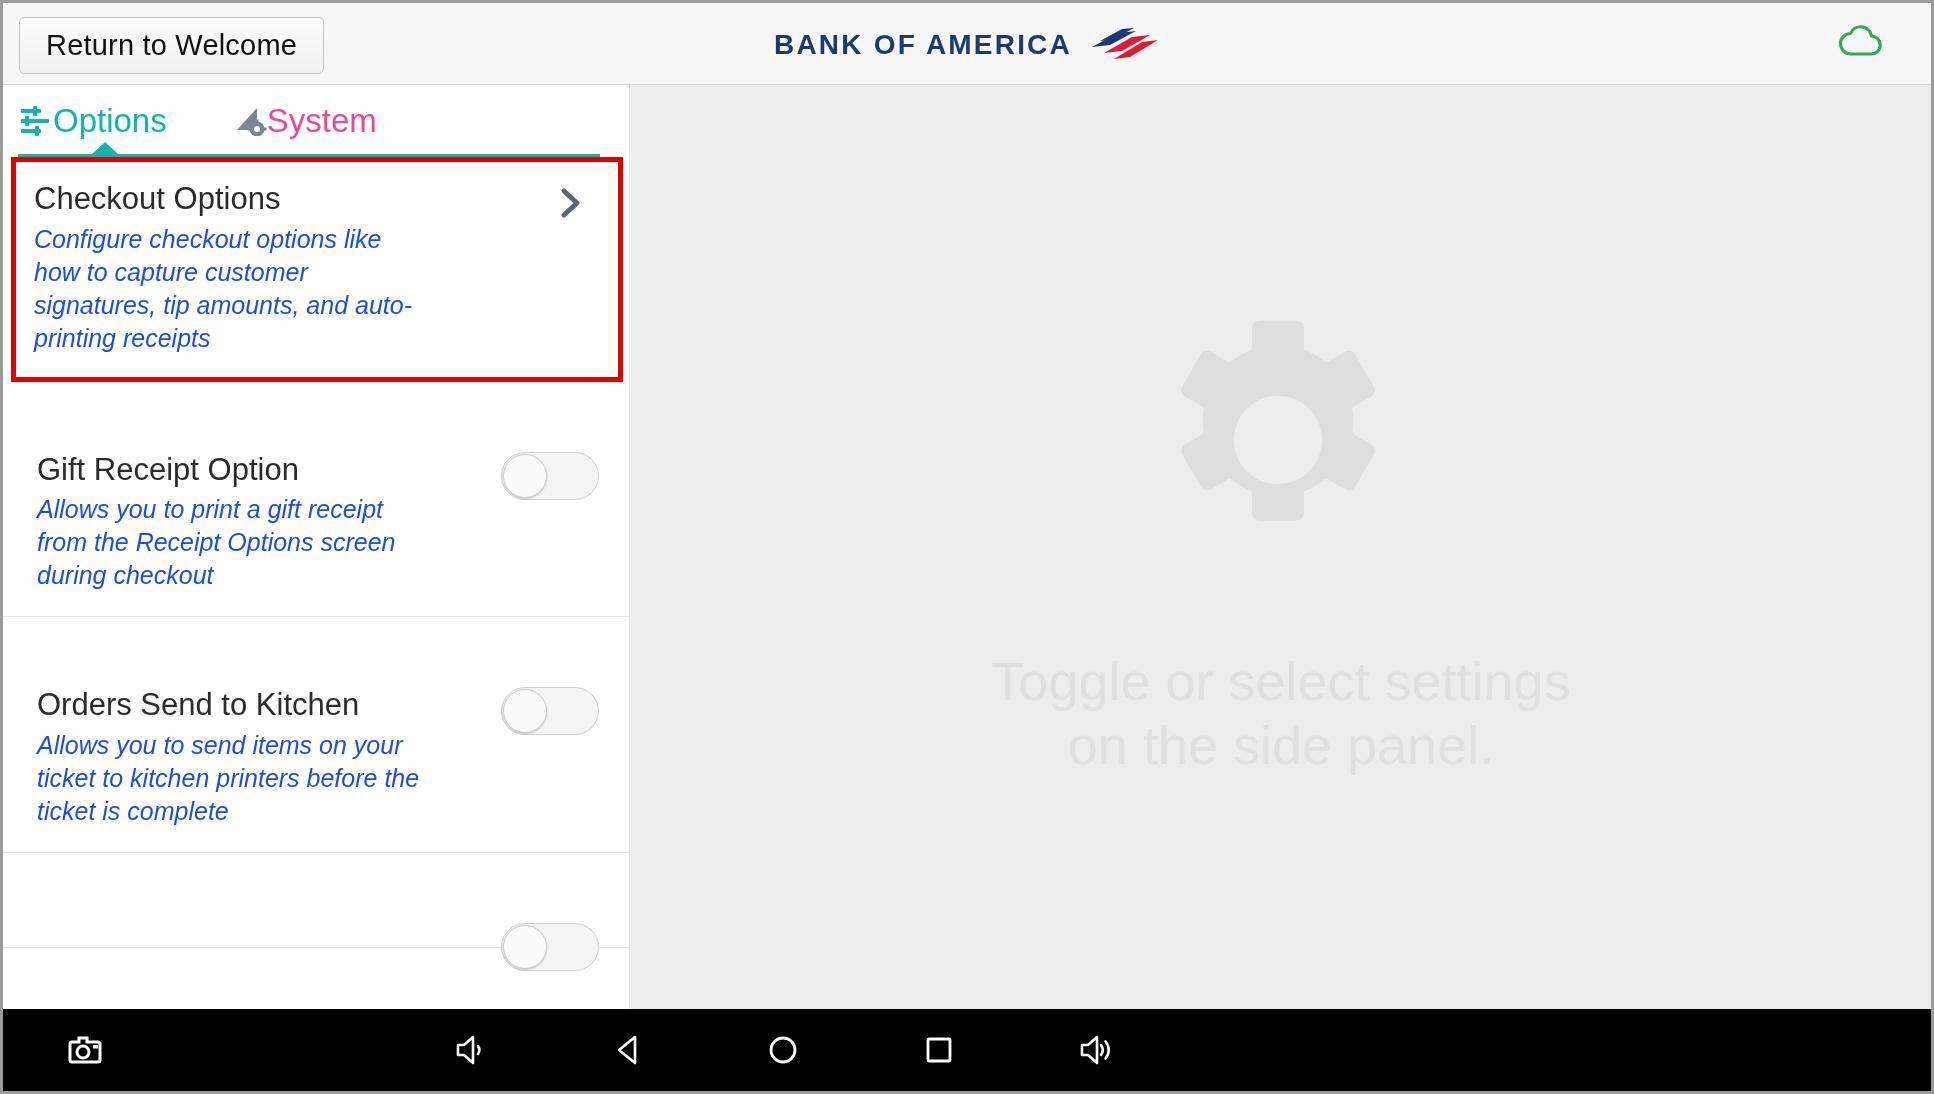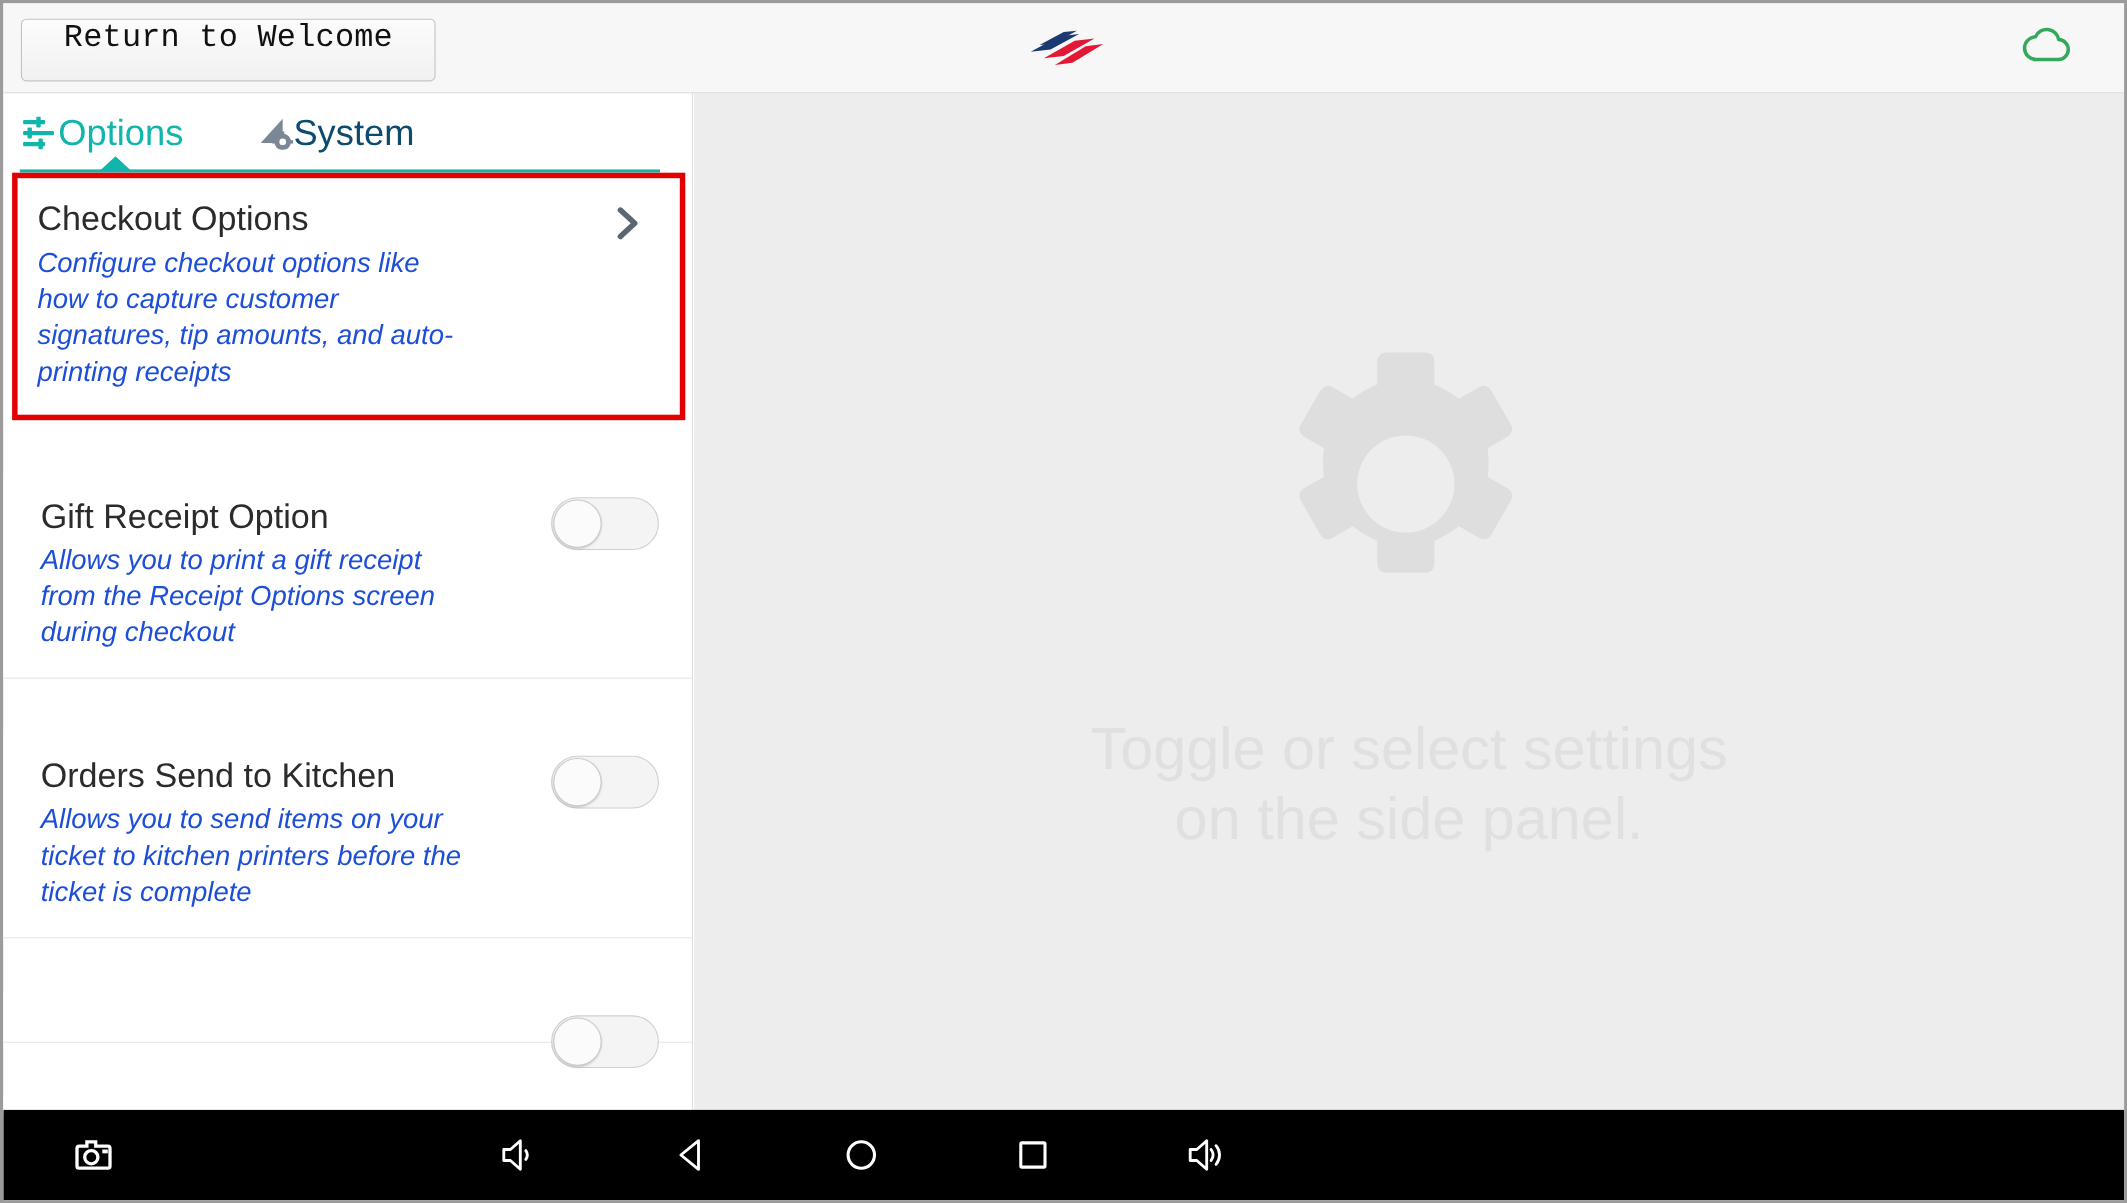--- a/index.html
+++ b/index.html
@@ -26,30 +26,29 @@
     left: 0; top: 0;
     width: 1928px; height: 82px;
     background: #f7f7f7;
     border-bottom: 1px solid #d4d4d4;
     box-sizing: border-box;
   }
   .return-btn {
     position: absolute;
     left: 16px; top: 14px;
     height: 55px;
-    padding: 0 38px;
-    display: flex; 
+    padding: 0 26px;
+    display: flex; align-items: center;
     background: linear-gradient(#fcfcfc, #f1f1f1);
     border: 1px solid #c3c3c3;
     border-radius: 5px;
     font-size: 29px;
     color: #111;
     letter-spacing: .2px;
     cursor: pointer;
-    font-family: Liberation Mono, monospace;
   }
   .logo-wrap {
     position: absolute;
     left: 0; right: 0; top: 22px;
     display: flex; align-items: center; justify-content: center;
     gap: 12px;
   }
   .logo-text {
     font-size: 28px;
     font-weight: bold;
@@ -81,21 +80,21 @@
     box-sizing: border-box;
   }
   .tab {
     display: flex; align-items: center;
     height: 100%;
     cursor: pointer;
   }
   .tab.system { margin-left: 66px; }
   .tab-label { font-size: 33px; }
   .tab.active .tab-label { color: #11b5ab; }
-  .tab.inactive .tab-label { color: #0c4a6e; }
+  .tab.inactive .tab-label { color: #ec4899; }
   .tab-underline {
     position: absolute;
     left: 15px; top: 69px;
     width: 582px; height: 3px;
     background: #11b5ab;
   }
   .tab-caret {
     position: absolute;
     left: 88px; top: 57px;
     width: 0; height: 0;
@@ -208,20 +207,21 @@
 
 <div class="screen">
 
   <div class="topbar">
 
     <div class="return-btn">
       <span>Return to Welcome</span>
     </div>
 
     <div class="logo-wrap">
+      <span class="logo-text">BANK OF AMERICA</span>
       <svg class="flag-icon" width="76" height="40" viewBox="0 0 76 40">
         <g>
           <path d="M8 22 L34 8 L52 6 L26 20 Z" fill="#1b3a73"></path>
           <path d="M20 28 L48 12 L66 10 L38 26 Z" fill="#e31837"></path>
           <path d="M4 30 L30 17 L44 16 L18 29 Z" fill="#e31837" opacity="0"></path>
           <path d="M30 34 L58 17 L74 15 L46 32 Z" fill="#e31837"></path>
           <path d="M16 16 L38 4 L50 3 L28 15 Z" fill="#1b3a73"></path>
         </g>
       </svg>
     </div>

